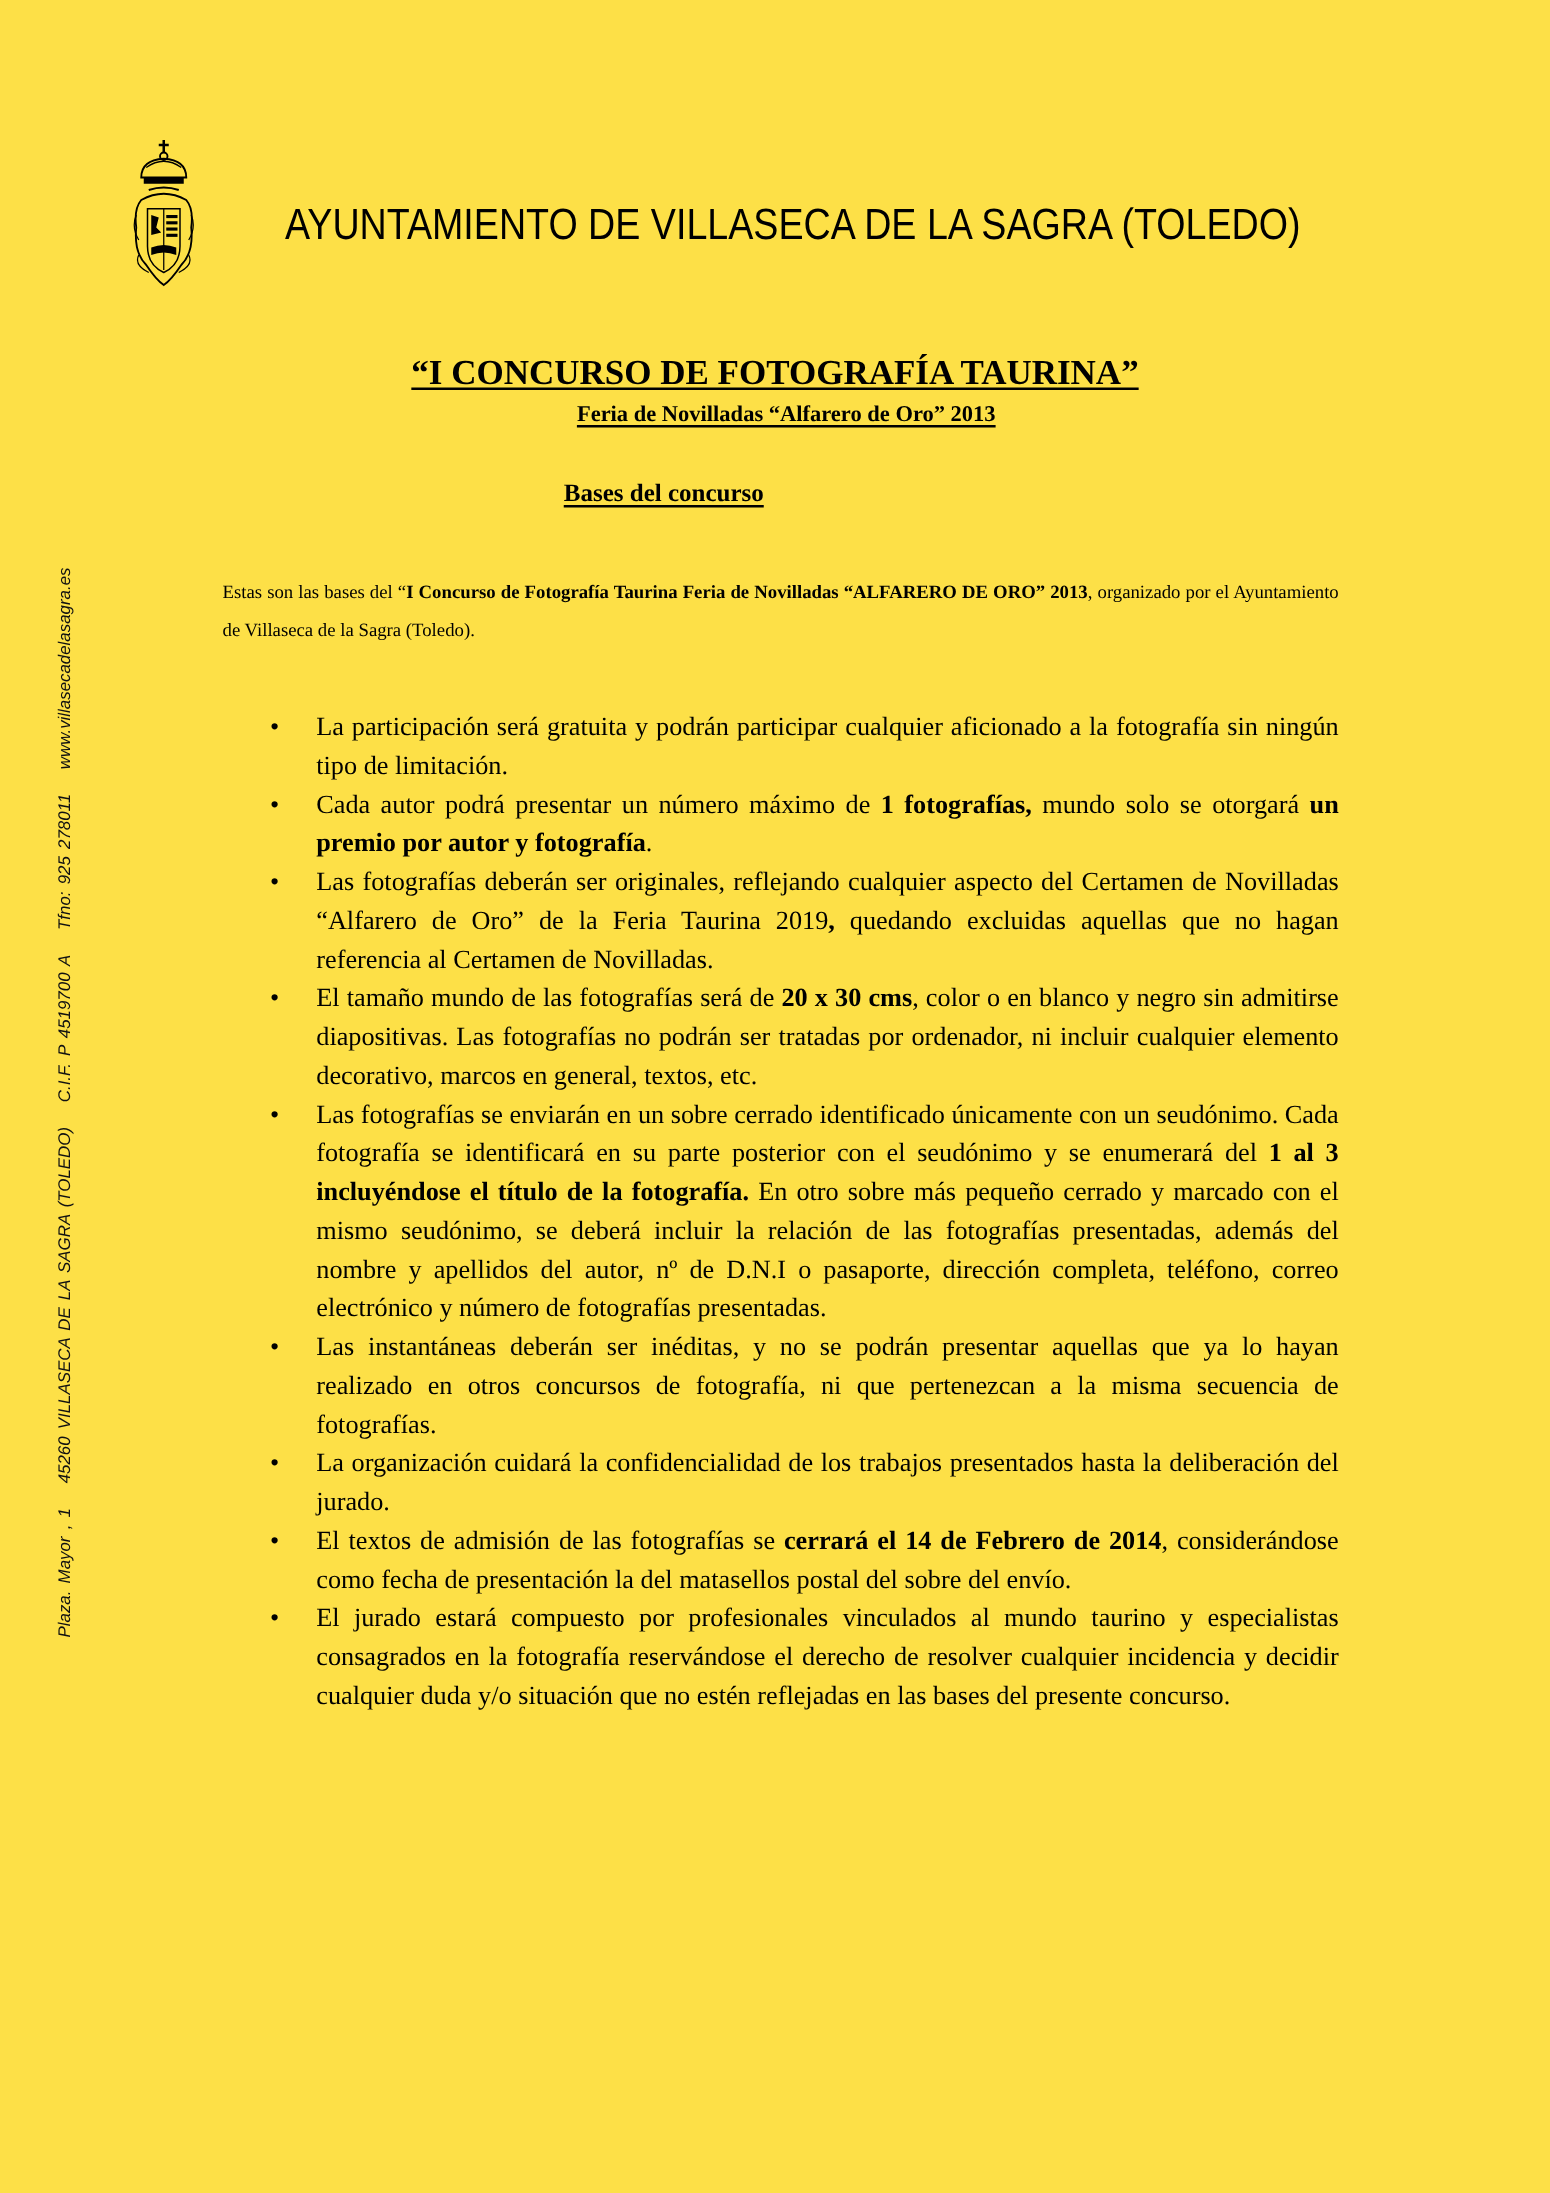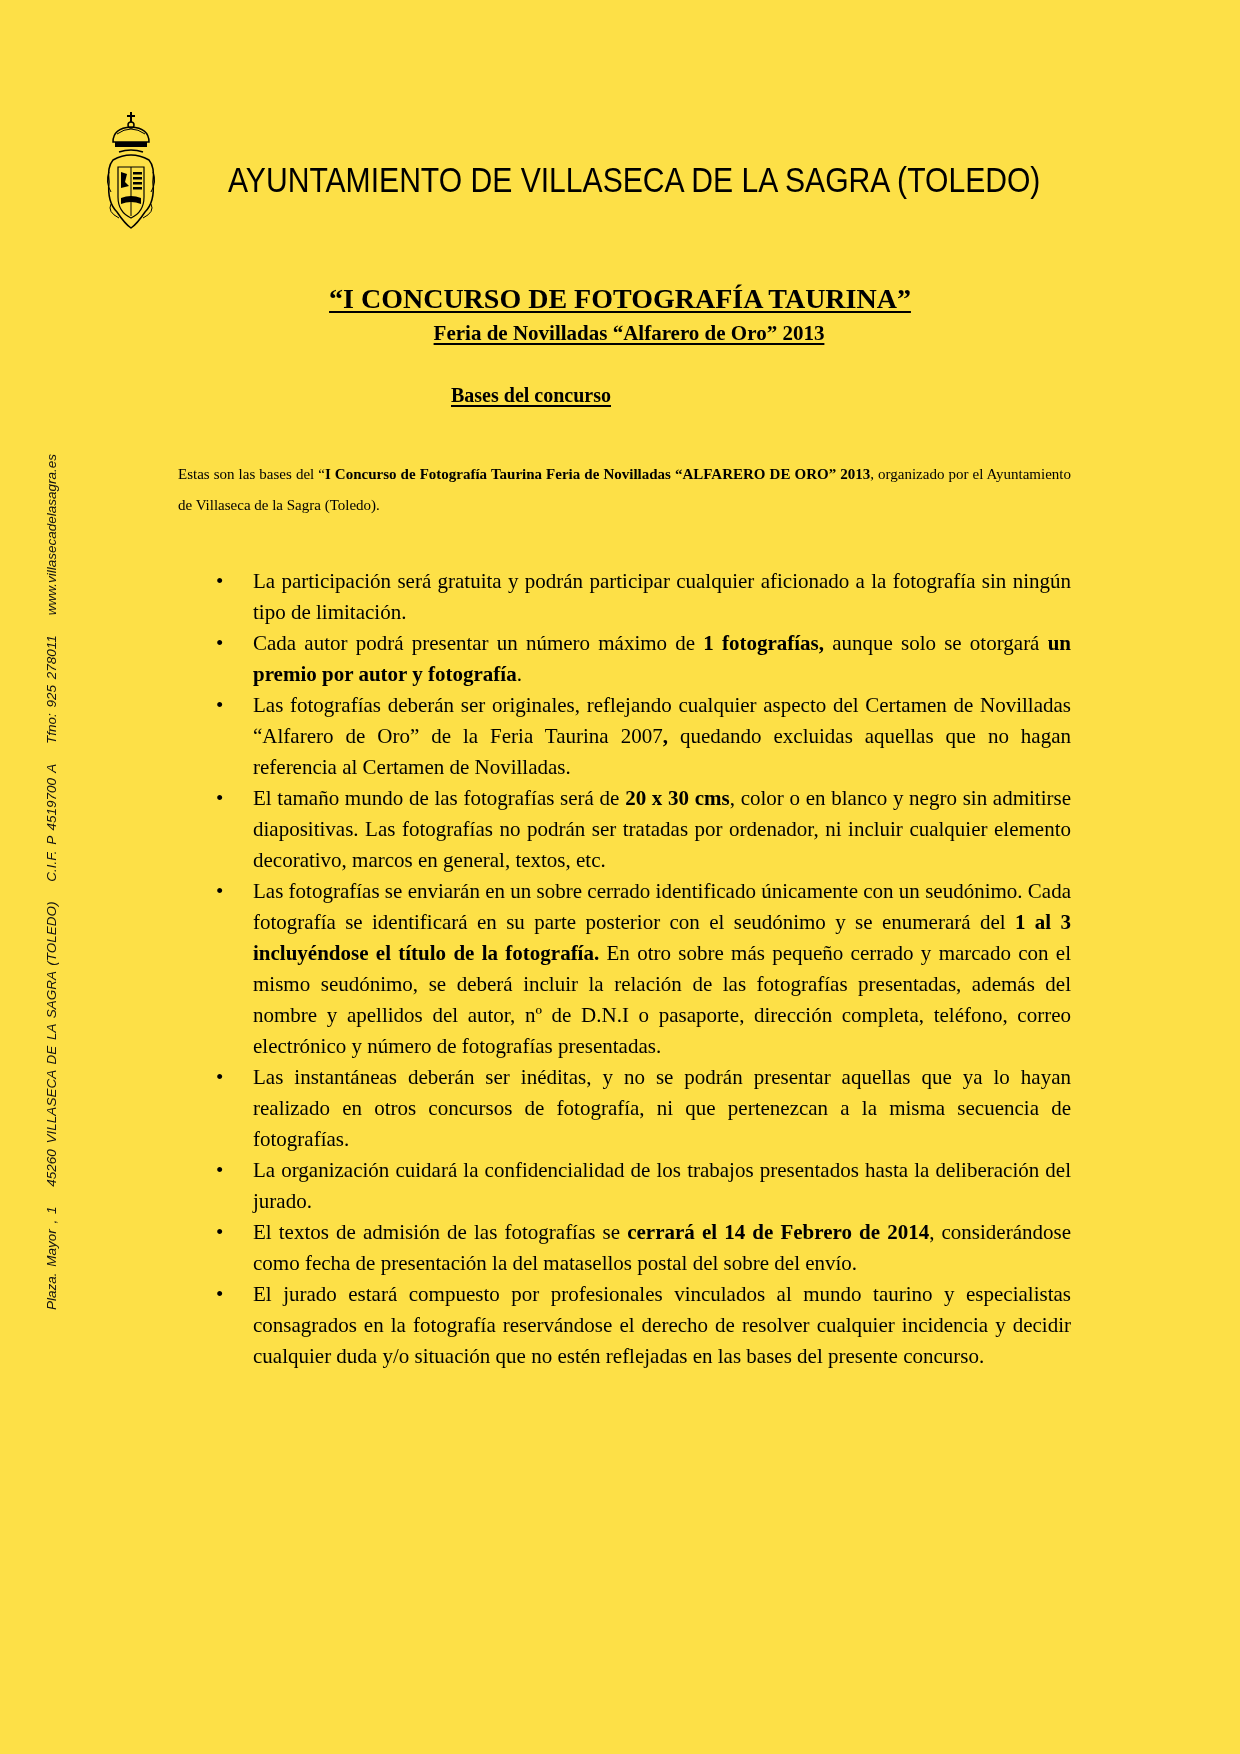--- a/index.html
+++ b/index.html
@@ -23,21 +23,21 @@
   }
   .side-text span { margin-right: 14px; }
 
   .title-main {
     position: absolute; left: 0; width: 1240px; top: 283px; text-align: center;
     font-family: "Liberation Serif", serif; font-size: 28px; font-weight: bold;
   }
   .title-main span, .title-sub span, .title-bases span { text-decoration: underline; text-underline-offset: 3px; text-decoration-thickness: 2px; }
   .title-sub {
     position: absolute; left: 0; width: 1240px; top: 321px; text-align: center;
-    font-family: "Liberation Serif", serif; font-size: 21px; font-weight: bold;
+    font-family: "Liberation Serif", serif; font-size: 18px; font-weight: bold;
     padding-left: 18px; box-sizing: border-box;
   }
   .title-bases {
     position: absolute; left: 0; width: 1044px; top: 384px; text-align: center;
     font-family: "Liberation Serif", serif; font-size: 20px; font-weight: bold;
     padding-left: 18px; box-sizing: border-box;
   }
 
   .intro {
     position: absolute; left: 178px; width: 893px; top: 444px;
@@ -90,22 +90,22 @@
   </div>
 
   <div class="title-main"><span>“I CONCURSO DE FOTOGRAFÍA TAURINA”</span></div>
   <div class="title-sub"><span>Feria de Novilladas “Alfarero de Oro” 2013</span></div>
   <div class="title-bases"><span>Bases del concurso</span></div>
 
   <p class="intro"><span>Estas son las bases del “</span><b>I Concurso de Fotografía Taurina Feria de Novilladas “ALFARERO DE ORO” 2013</b><span>, organizado por el Ayuntamiento de Villaseca de la Sagra (Toledo).</span></p>
 
   <ul class="rules" id="rules">
       <li><span class="bullet">•</span><span>La participación será gratuita y podrán participar cualquier aficionado a la fotografía sin ningún tipo de limitación.</span></li>
-      <li><span class="bullet">•</span><span>Cada autor podrá presentar un número máximo de </span><b>1 fotografías,</b><span> aunque solo se otorgará </span><b>un premio por autor y fotografía</b><span>.</span></li>
-      <li><span class="bullet">•</span><span>Las fotografías deberán ser originales, reflejando cualquier aspecto del Certamen de Novilladas “Alfarero de Oro” de la Feria Taurina 2007</span><b>,</b><span> quedando excluidas aquellas que no hagan referencia al Certamen de Novilladas.</span></li>
+      <li><span class="bullet">•</span><span>Cada autor podrá presentar un número máximo de </span><b>1 fotografías,</b><span> mundo solo se otorgará </span><b>un premio por autor y fotografía</b><span>.</span></li>
+      <li><span class="bullet">•</span><span>Las fotografías deberán ser originales, reflejando cualquier aspecto del Certamen de Novilladas “Alfarero de Oro” de la Feria Taurina 2019</span><b>,</b><span> quedando excluidas aquellas que no hagan referencia al Certamen de Novilladas.</span></li>
       <li><span class="bullet">•</span><span>El tamaño mundo de las fotografías será de </span><b>20 x 30 cms</b><span>, color o en blanco y negro sin admitirse diapositivas. Las fotografías no podrán ser tratadas por ordenador, ni incluir cualquier elemento decorativo, marcos en general, textos, etc.</span></li>
       <li><span class="bullet">•</span><span>Las fotografías se enviarán en un sobre cerrado identificado únicamente con un seudónimo. Cada fotografía se identificará en su parte posterior con el seudónimo y se enumerará del </span><b>1 al 3 incluyéndose el título de la fotografía.</b><span> En otro sobre más pequeño cerrado y marcado con el mismo seudónimo, se deberá incluir la relación de las fotografías presentadas, además del nombre y apellidos del autor, nº de D.N.I o pasaporte, dirección completa, teléfono, correo electrónico y número de fotografías presentadas.</span></li>
       <li><span class="bullet">•</span><span>Las instantáneas deberán ser inéditas, y no se podrán presentar aquellas que ya lo hayan realizado en otros concursos de fotografía, ni que pertenezcan a la misma secuencia de fotografías.</span></li>
       <li><span class="bullet">•</span><span>La organización cuidará la confidencialidad de los trabajos presentados hasta la deliberación del jurado.</span></li>
       <li><span class="bullet">•</span><span>El textos de admisión de las fotografías se </span><b>cerrará el 14 de Febrero de 2014</b><span>, considerándose como fecha de presentación la del matasellos postal del sobre del envío.</span></li>
       <li><span class="bullet">•</span><span>El jurado estará compuesto por profesionales vinculados al mundo taurino y especialistas consagrados en la fotografía reservándose el derecho de resolver cualquier incidencia y decidir cualquier duda y/o situación que no estén reflejadas en las bases del presente concurso.</span></li>
     </ul>
 </div>
 
 </body></html>

